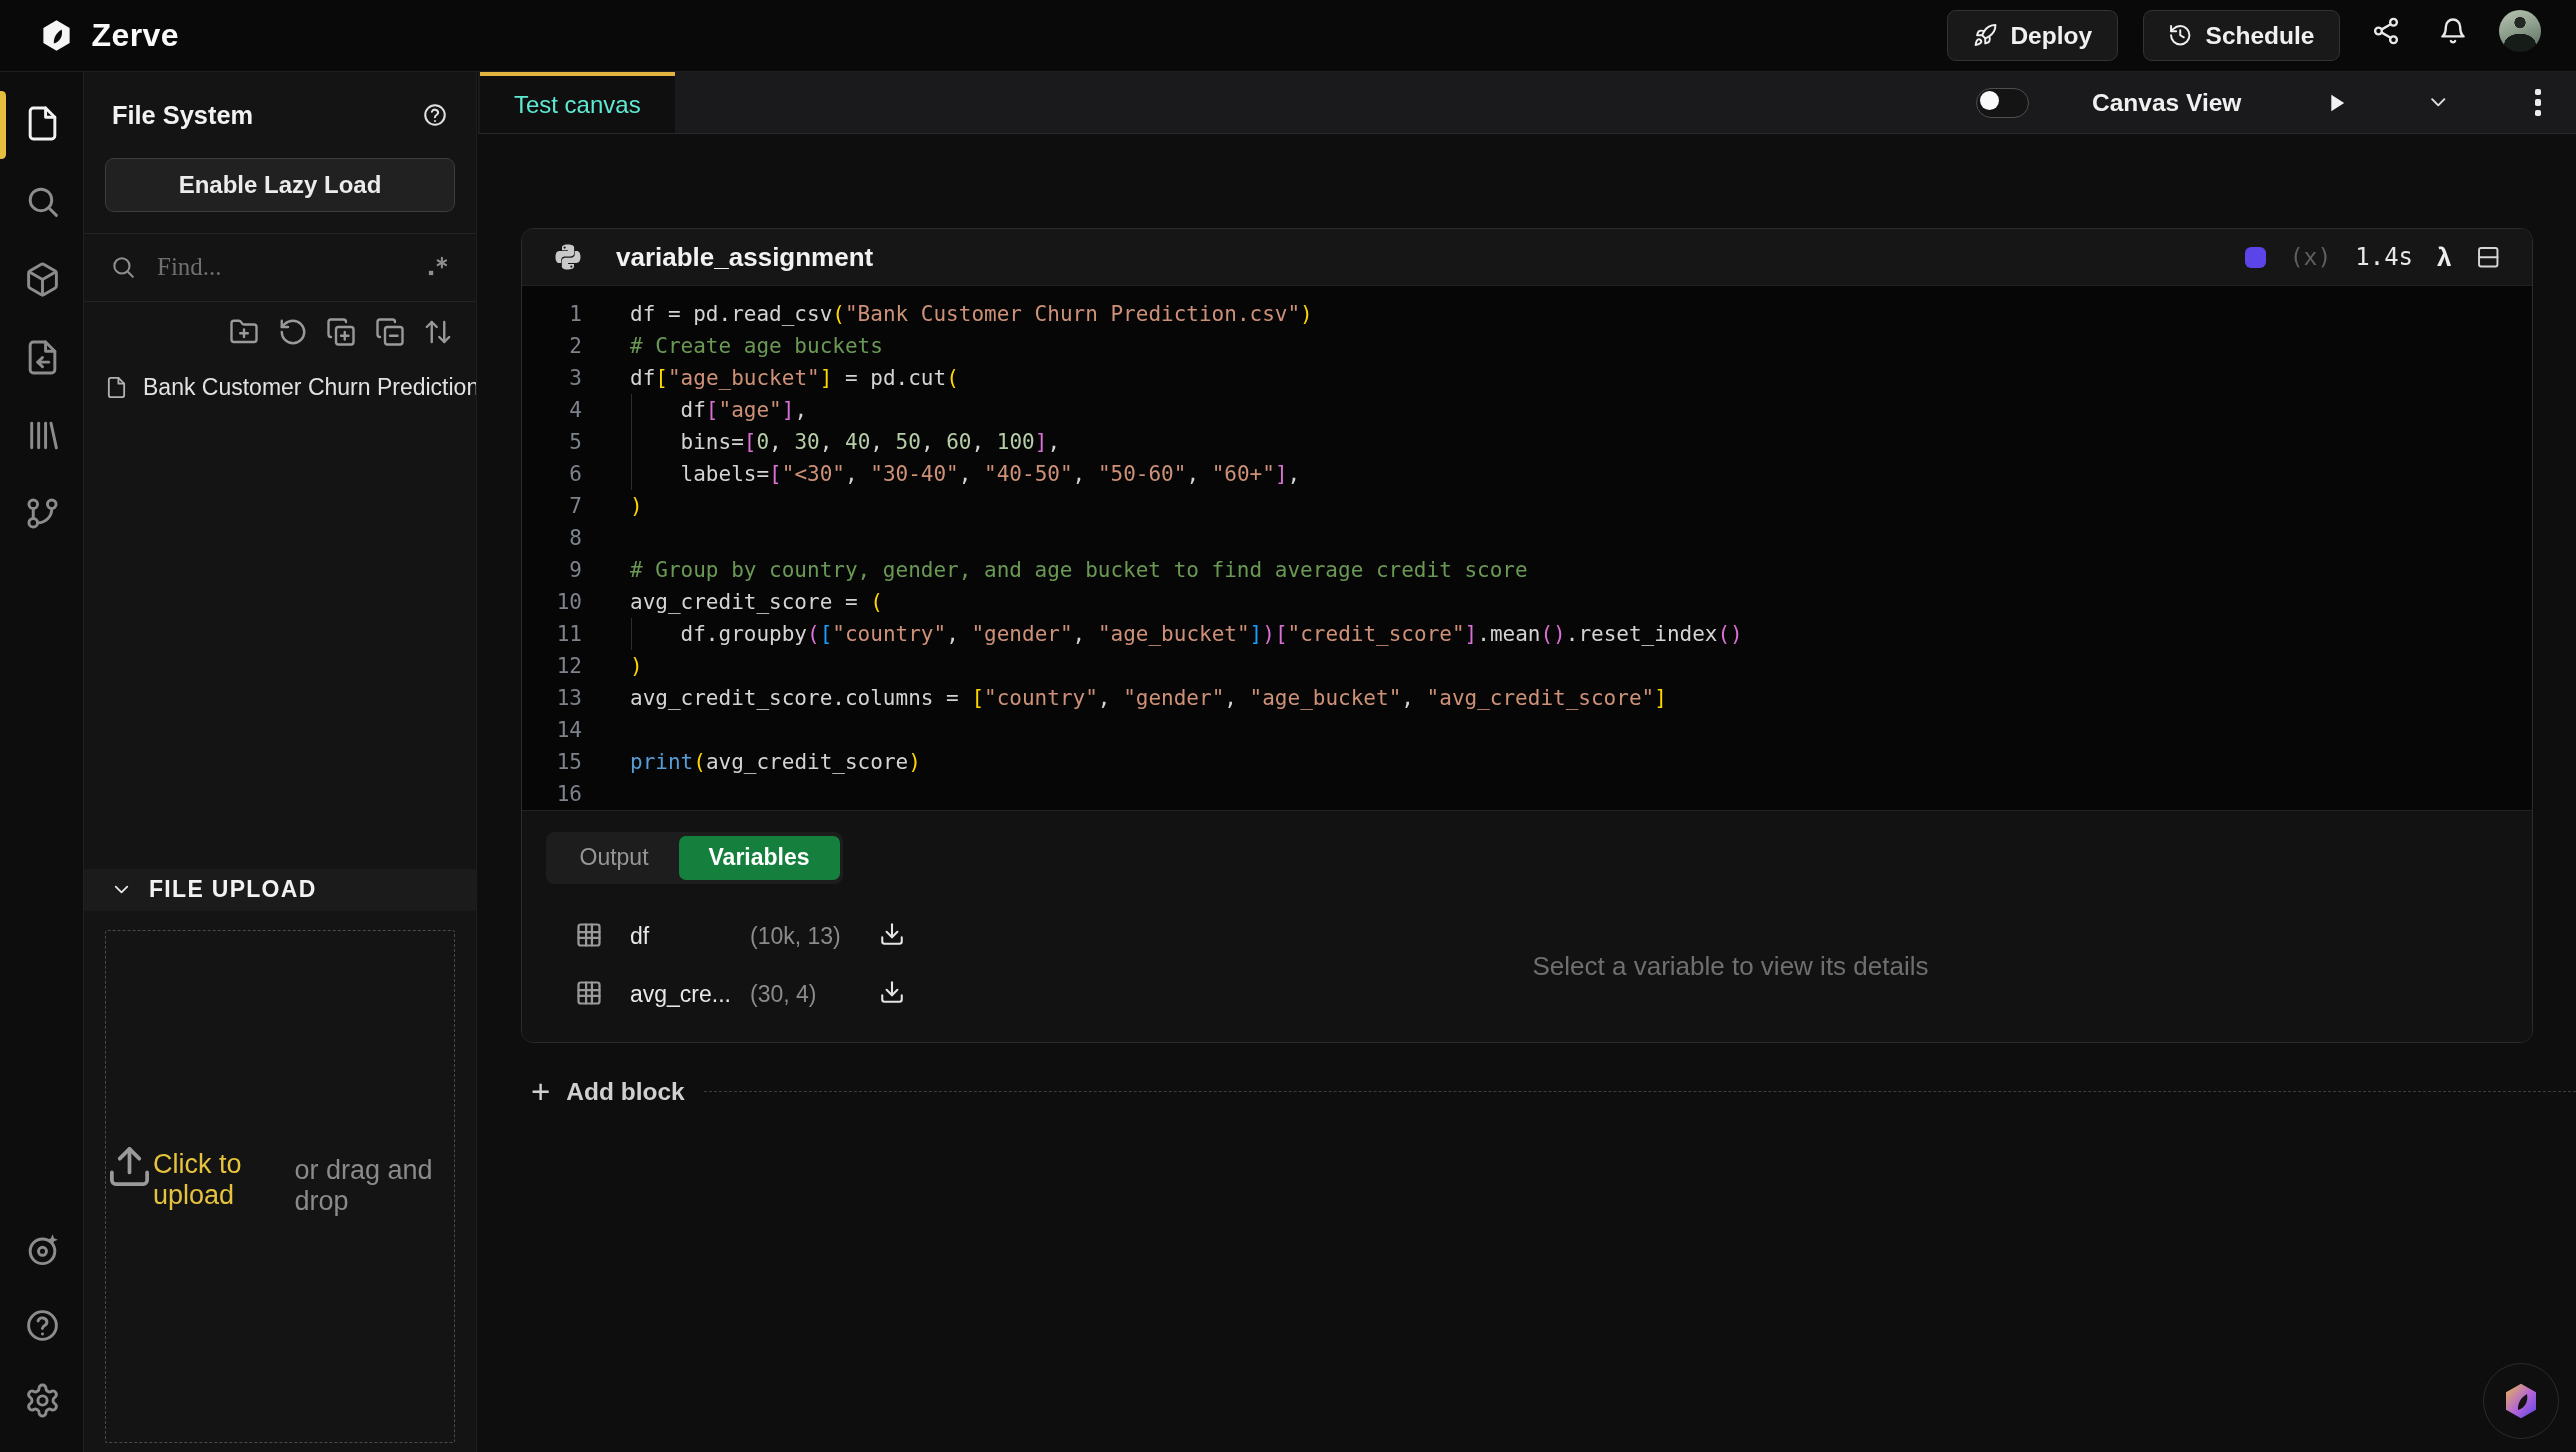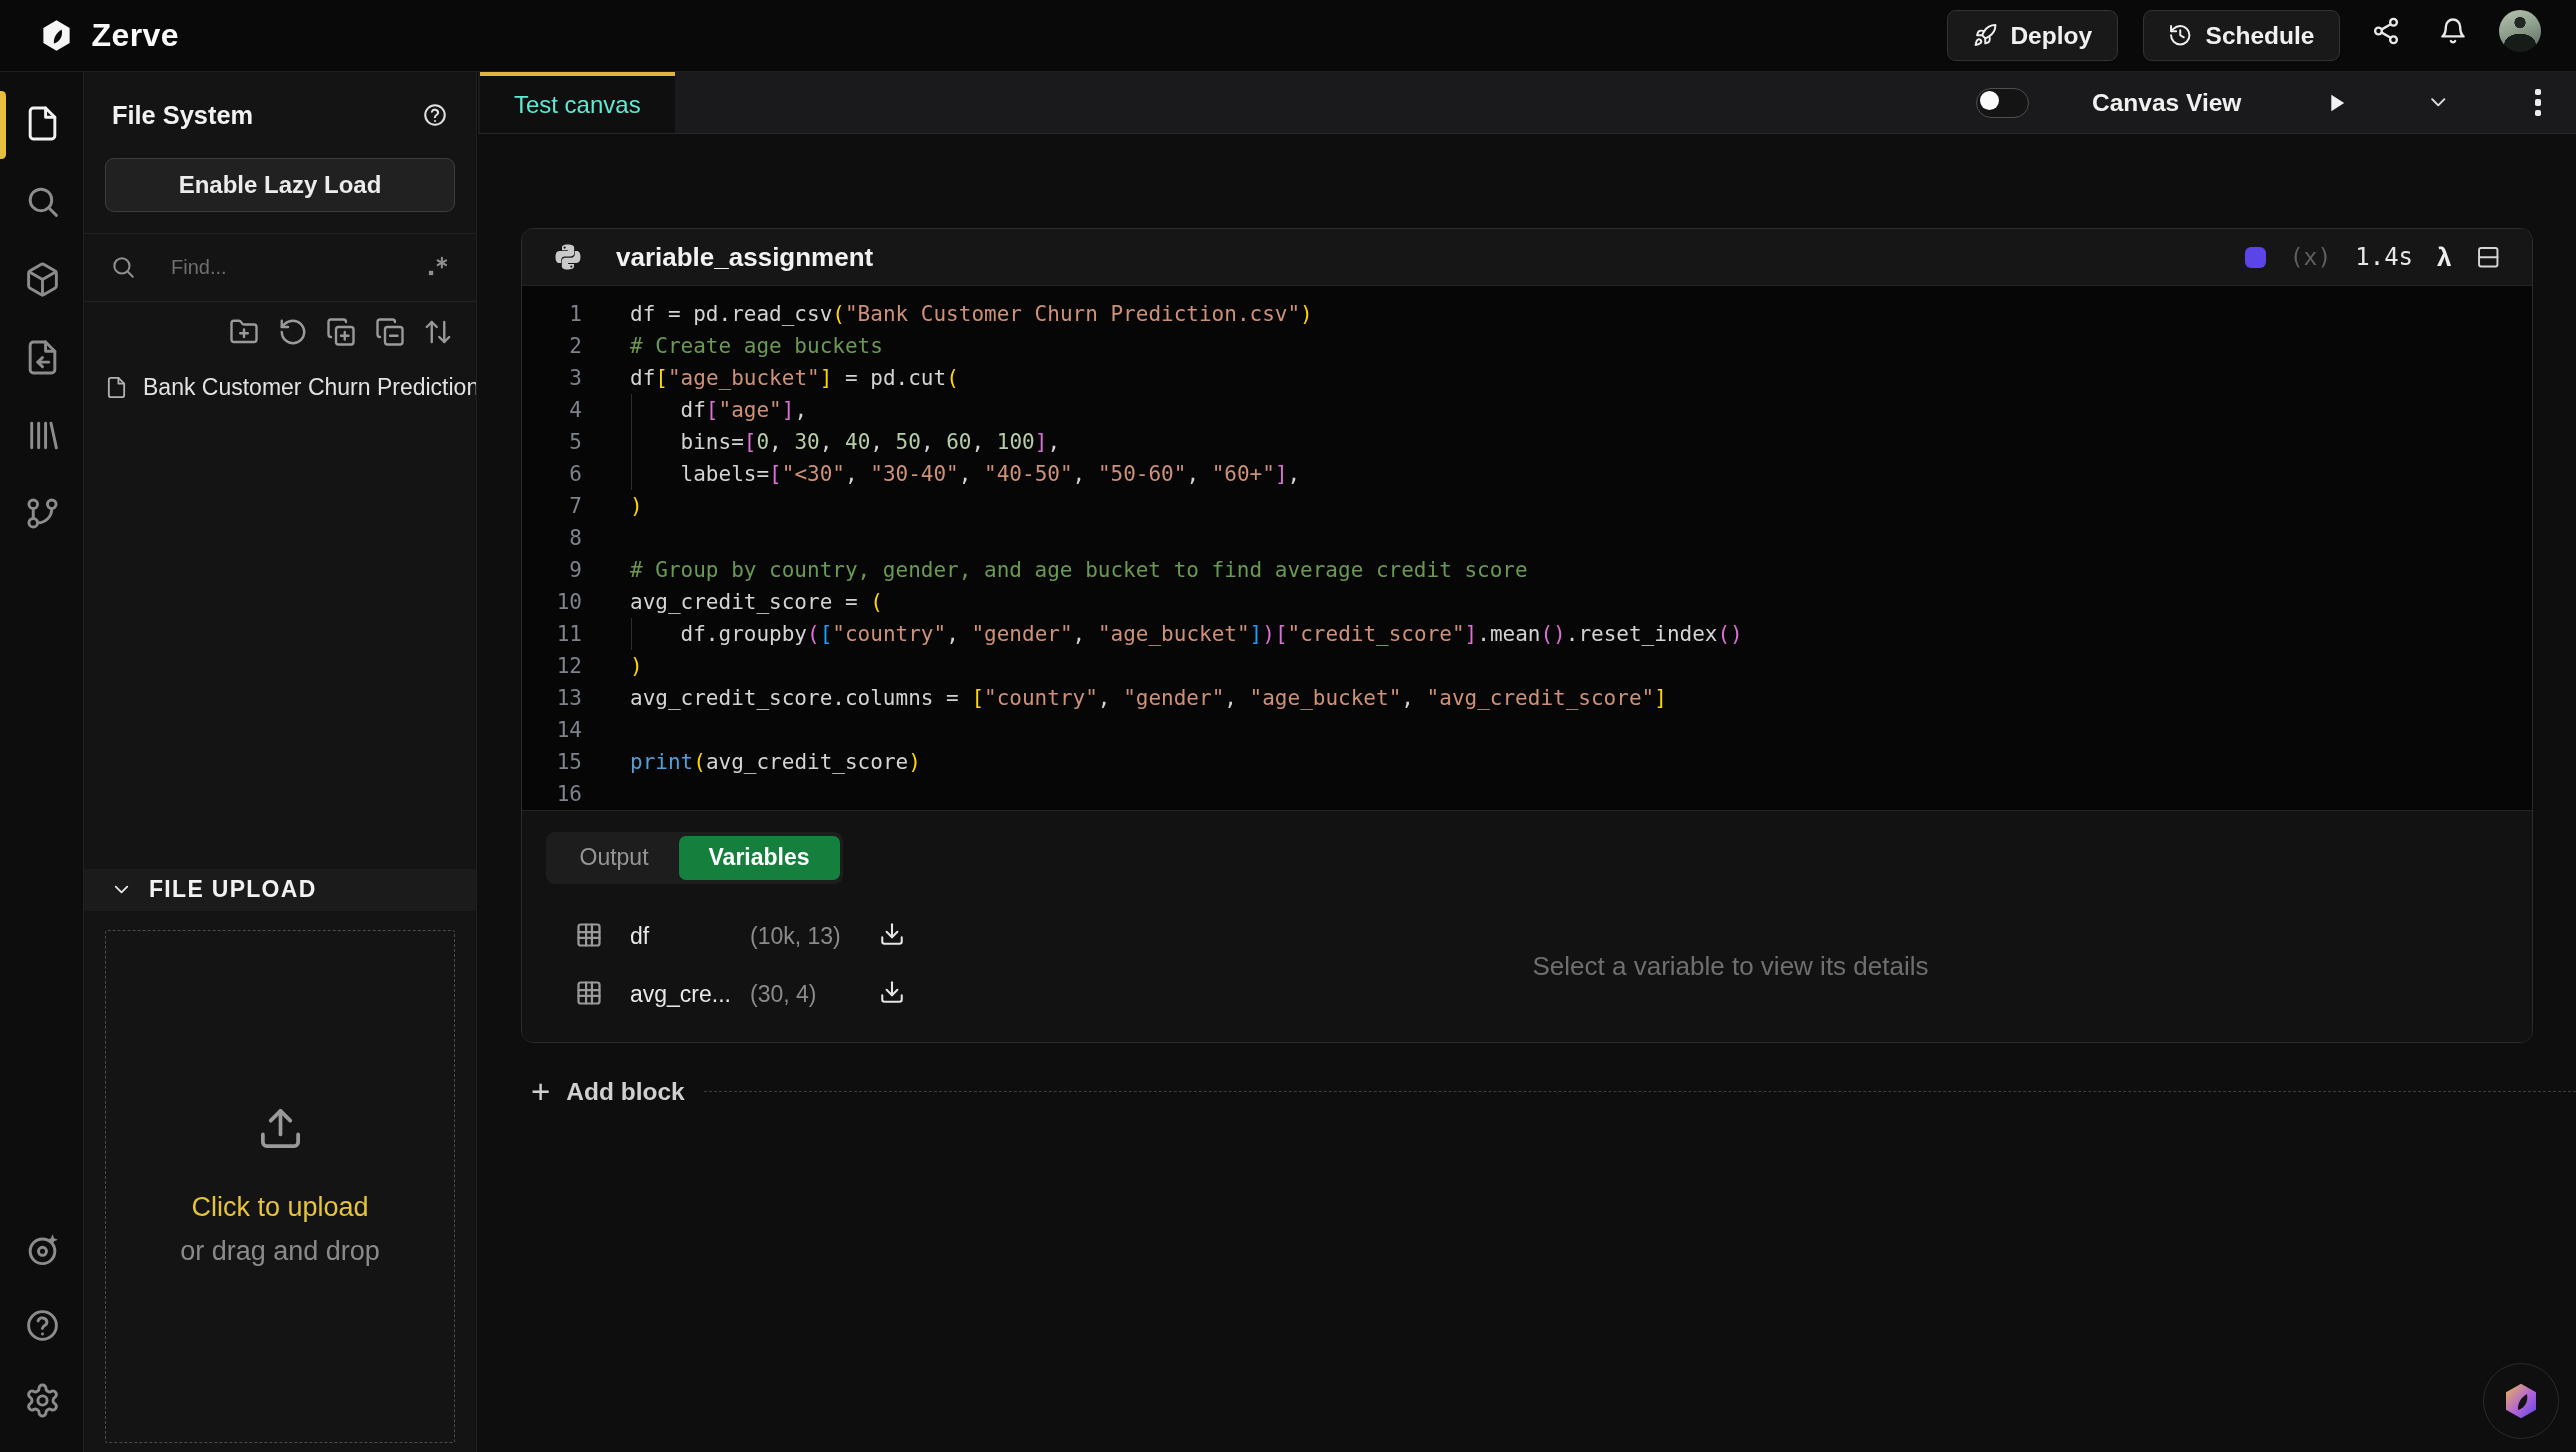--- a/index.html
+++ b/index.html
@@ -39,36 +39,36 @@
     border-right:0.9px solid #1f1f1f;box-sizing:border-box;display:flex;flex-direction:column;}
   .panel-head{height:86px;display:flex;align-items:center;padding:0 28px;flex:none;}
   .panel-title{color:#f2f2f2;font-size:25.4px;font-weight:600;}
   .panel-help{margin-left:auto;color:#e0e0e0;display:grid;place-items:center;cursor:pointer;}
   .lazy-btn{flex:none;margin:0 21px 21px 21px;height:54px;background:#212121;border:1.3px solid #3d3d3d;
     border-radius:8.8px;color:#ececec;font-size:24px;font-weight:600;font-family:inherit;cursor:pointer;}
   .panel-div{flex:none;height:0.9px;background:#232323;}
   .find-row{flex:none;height:67px;display:flex;align-items:center;gap:19px;padding:0 26px;}
   .find-ic{color:#8f8f8f;display:grid;place-items:center;}
   .find-input{flex:1;min-width:0;background:transparent;border:none;outline:none;color:#dcdcdc;
-    font-size:20px;font-family:Liberation Sans, sans-serif;margin-left:14px;}
+    font-size:25px;font-family:Liberation Serif, serif;}
   .find-input::placeholder{color:#6f6f6f;}
   .regex-ic{color:#8f8f8f;display:grid;place-items:center;cursor:pointer;}
   .tree-toolbar{flex:none;height:61px;display:flex;align-items:center;justify-content:flex-end;
     gap:18.4px;padding-right:23px;}
   .tt-btn{color:#9a9a9a;display:grid;place-items:center;background:none;border:none;padding:0;cursor:pointer;}
   .tree{flex:1;min-height:0;overflow:hidden;}
   .tree-item{height:49px;display:flex;align-items:center;gap:15px;padding:0 21px;color:#e2e2e2;
     font-size:23px;cursor:pointer;white-space:nowrap;}
   .tree-ic{color:#b2b2b2;display:grid;place-items:center;flex:none;}
   .upload-head{flex:none;height:42px;background:#1b1b1b;display:flex;align-items:center;gap:16px;
     padding:0 26px;cursor:pointer;}
   .uh-ic{color:#e6e6e6;display:grid;place-items:center;}
   .uh-label{color:#f2f2f2;font-size:23px;font-weight:700;letter-spacing:1.3px;}
   .dropzone{flex:none;margin:19px 21px 10.5px 21px;height:513px;border:1.8px dashed #4a4a4a;border-radius:2.6px;
-    display:flex;flex-direction:column;align-items:center;justify-content:center;cursor:pointer;box-sizing:border-box;}
+    display:flex;align-items:center;justify-content:center;cursor:pointer;box-sizing:border-box;}
   .dz-ic{color:#9a9a9a;margin-bottom:37px;}
   .dz-l1{color:#e6c33c;font-size:27px;margin-bottom:12.3px;}
   .dz-l2{color:#8a8a8a;font-size:27px;}
 
   
   .canvas{position:absolute;left:478px;top:72px;right:0;bottom:0;background:#0e0e0e;}
   .tabbar{position:absolute;left:0;top:0;right:0;height:61px;background:#1a1a1d;border-bottom:0.9px solid #28282c;}
   .tab.active{position:absolute;left:1.8px;top:0;width:195px;height:61px;background:#0f0f0f;
     border-top:4.4px solid #e3b341;box-sizing:border-box;display:grid;place-items:center;cursor:pointer;}
   .tab.active span{color:#5eead4;font-size:24px;}

